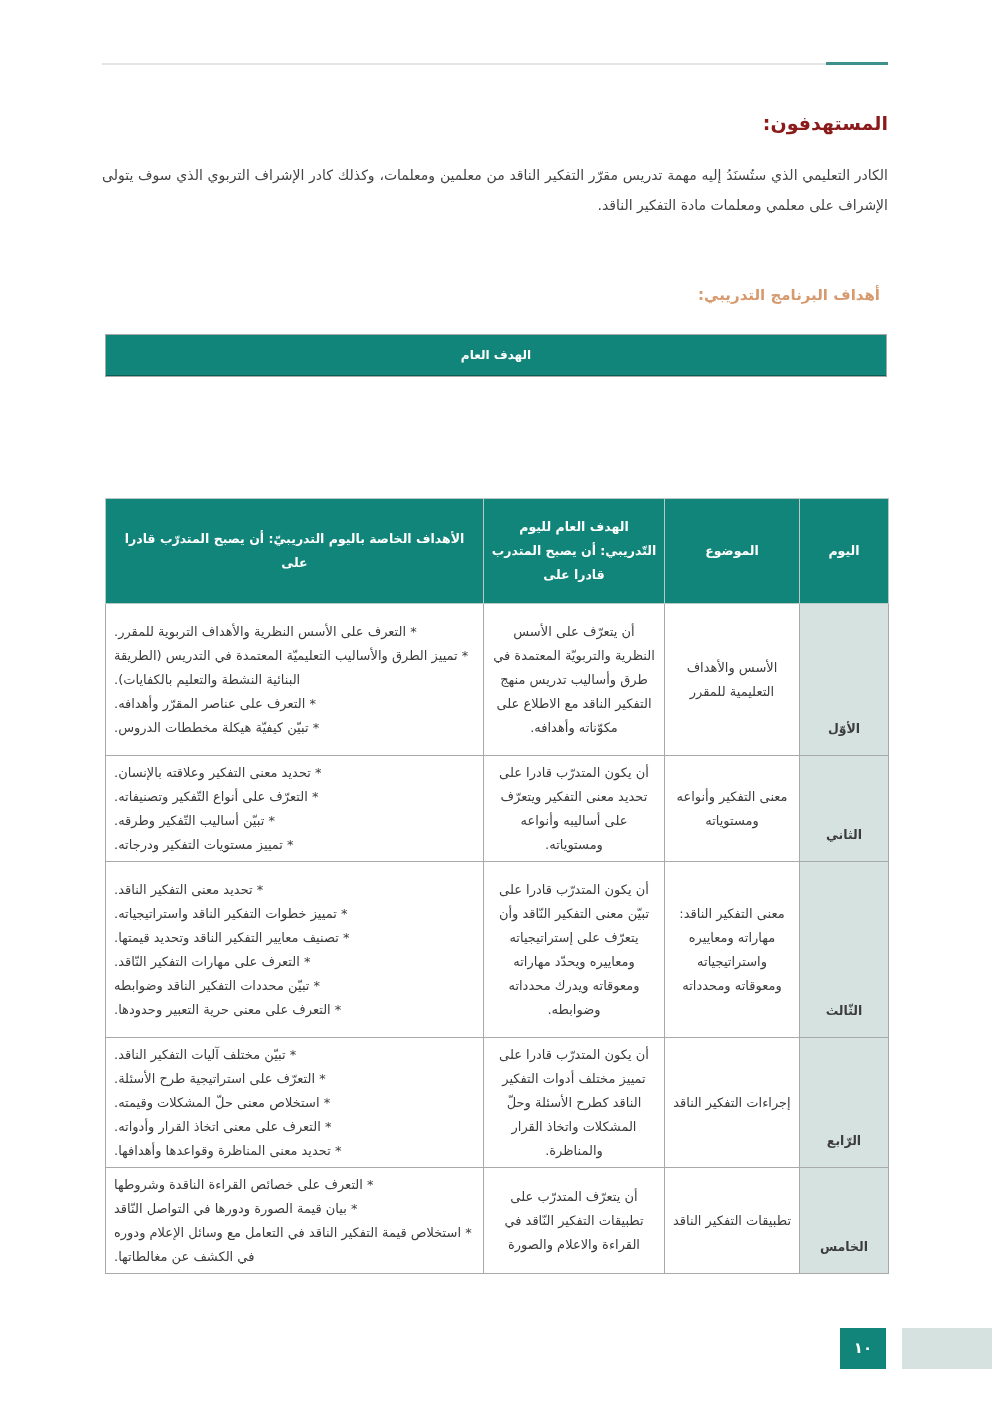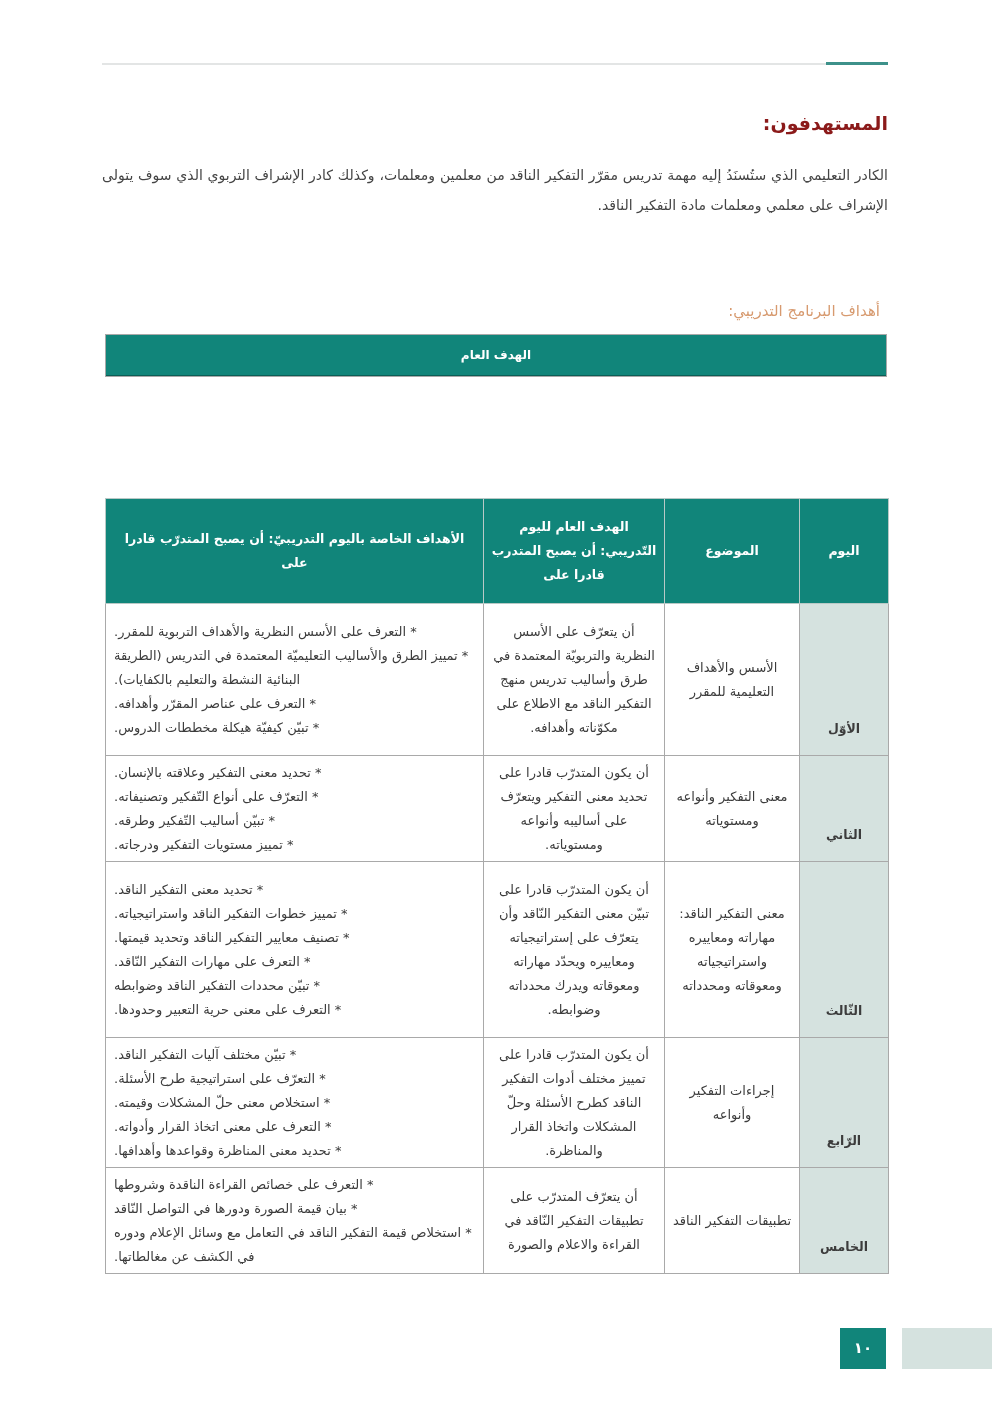--- a/index.html
+++ b/index.html
@@ -12,22 +12,22 @@
 
   .heading-target {
     position: absolute; top: 112px; right: 104px; margin: 0;
     font-size: 19px; font-weight: bold; color: #8b1a1a;
   }
   .intro {
     position: absolute; top: 160px; right: 104px; width: 786px; margin: 0;
     font-size: 14px; line-height: 30px; color: #444; text-align: justify;
   }
   .heading-goals {
-    position: absolute; top: 302px; right: 112px; margin: 0;
-    font-size: 15px; font-weight: normal; color: #d79a6f;
+    position: absolute; top: 286px; right: 112px; margin: 0;
+    font-size: 15px; font-weight: bold; color: #d79a6f;
   }
 
   .general-box {
     position: absolute; top: 334px; left: 105px; width: 782px;
     border: 1px solid #a9a9a9; box-sizing: border-box;
   }
   .general-head {
     background: #11857a; color: #fff; height: 40px; line-height: 40px;
     text-align: center; font-size: 12px; font-weight: bold; border-bottom: 1px solid #0b5e56;
   }
@@ -120,21 +120,21 @@
           <span class="goal-line star">تحديد معنى التفكير الناقد.</span>
           <span class="goal-line star">تمييز خطوات التفكير الناقد واستراتيجياته.</span>
           <span class="goal-line star">تصنيف معايير التفكير الناقد وتحديد قيمتها.</span>
           <span class="goal-line star">التعرف على مهارات التفكير النّاقد.</span>
           <span class="goal-line star">تبيّن محددات التفكير الناقد وضوابطه</span>
           <span class="goal-line star">التعرف على معنى حرية التعبير وحدودها.</span>
         </td>
     </tr>
     <tr style="height:130px">
       <td class="day">الرّابع</td>
-      <td>إجراءات التفكير وأنواعه</td>
+      <td>إجراءات التفكير الناقد</td>
       <td>أن يكون المتدرّب قادرا على تمييز مختلف أدوات التفكير الناقد كطرح الأسئلة وحلّ المشكلات واتخاذ القرار والمناظرة.</td>
       <td class="goals">
           <span class="goal-line star">تبيّن مختلف آليات التفكير الناقد.</span>
           <span class="goal-line star">التعرّف على استراتيجية طرح الأسئلة.</span>
           <span class="goal-line star">استخلاص معنى حلّ المشكلات وقيمته.</span>
           <span class="goal-line star">التعرف على معنى اتخاذ القرار وأدواته.</span>
           <span class="goal-line star">تحديد معنى المناظرة وقواعدها وأهدافها.</span>
         </td>
     </tr>
     <tr style="height:106px">

